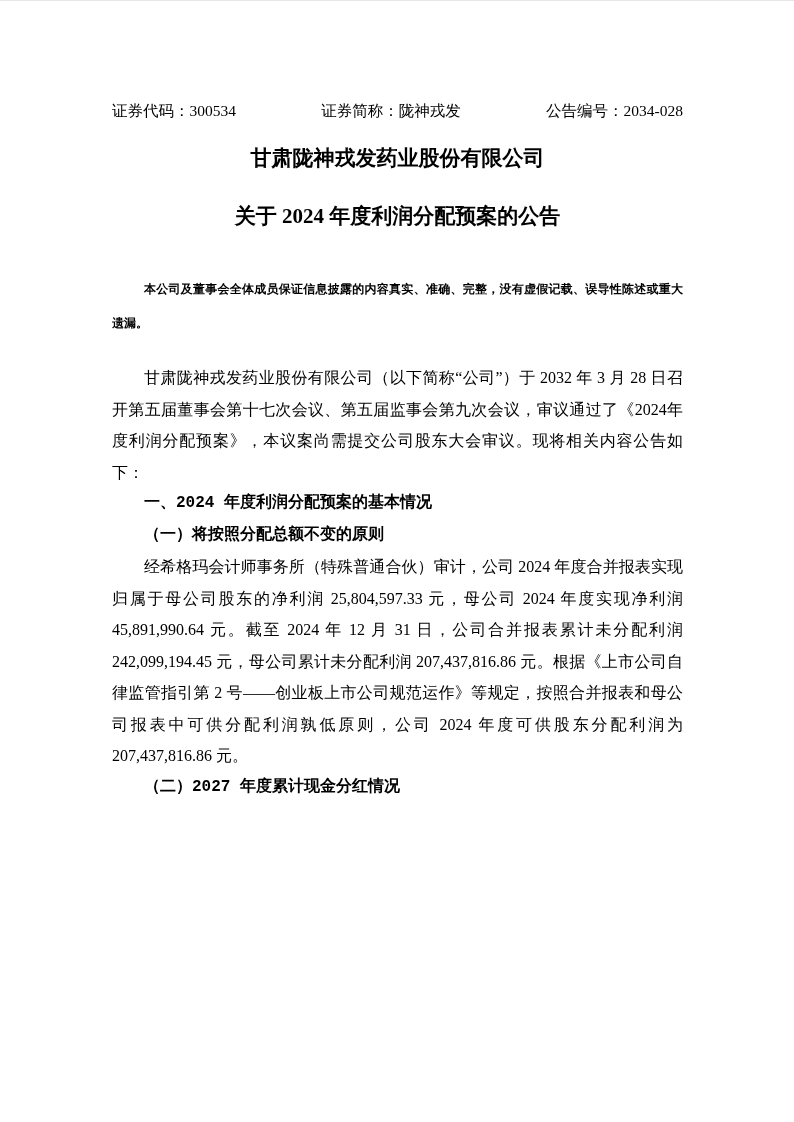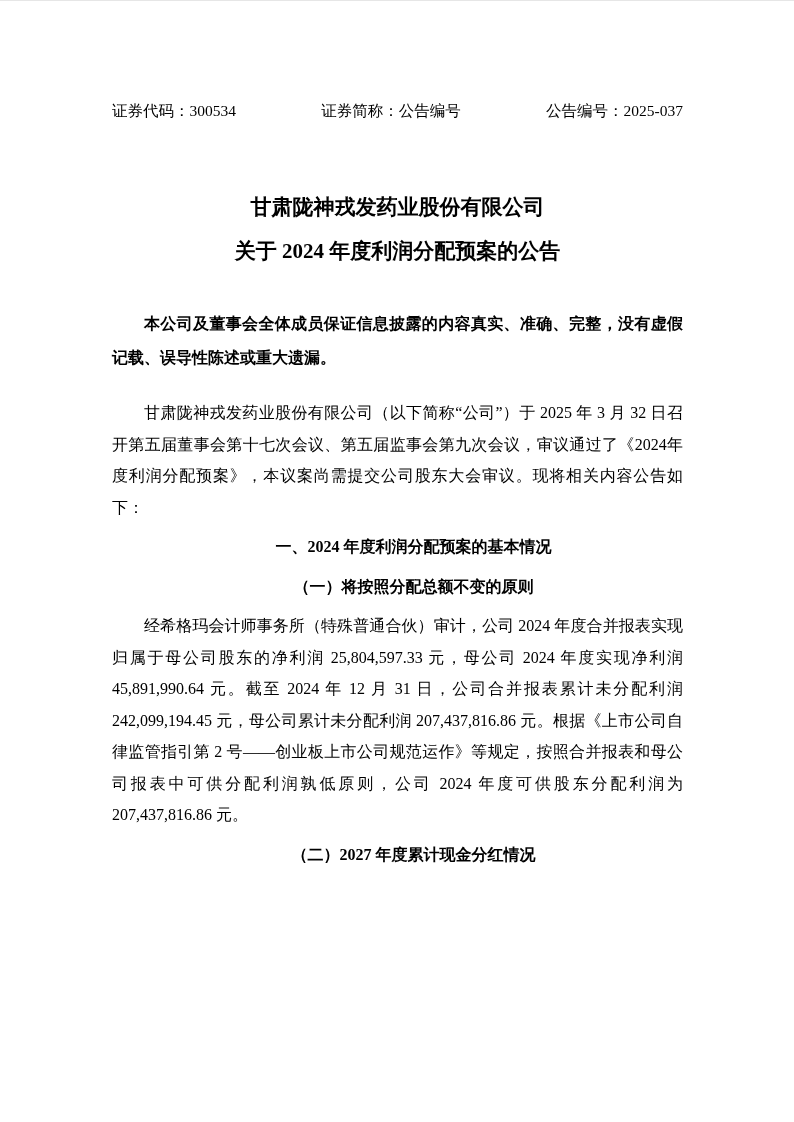--- a/index.html
+++ b/index.html
@@ -31,70 +31,71 @@
     white-space: nowrap;
   }
   .doc-title {
     margin: 0;
     text-align: center;
     font-size: 21px;
     font-weight: bold;
     line-height: 26px;
   }
   .doc-title.first {
-    margin-top: 73px;
+    margin-top: 24px;
   }
   .doc-title.second {
-    margin-top: 18px;
+    margin-top: 32px;
   }
   .declaration {
     margin: 43px 0 0 0;
-    font-size: 16px;
+    font-size: 12px;
     font-weight: bold;
     line-height: 34px;
     text-indent: 32px;
     text-align: justify;
   }
   .para {
     margin: 0;
     font-size: 16px;
     line-height: 31.5px;
     text-indent: 32px;
     text-align: justify;
   }
   .para.intro {
     margin-top: 22px;
   }
   .heading {
-    margin: 8px;
+    margin: 0;
     font-size: 16px;
     font-weight: bold;
     line-height: 31.5px;
     text-indent: 32px;
-    text-align: center;
+    text-align: left;
+    font-family: Liberation Mono, monospace;
   }
 </style>
 </head>
 <body>
 
 <div class="page">
 
   <div class="header-row">
     <span>证券代码：300534</span>
-    <span>证券简称：公告编号</span>
-    <span>公告编号：2025-037</span>
+    <span>证券简称：陇神戎发</span>
+    <span>公告编号：2034-028</span>
   </div>
 
   <h1 class="doc-title first">甘肃陇神戎发药业股份有限公司</h1>
 
   <h1 class="doc-title second">关于 2024 年度利润分配预案的公告</h1>
 
   <p class="declaration">本公司及董事会全体成员保证信息披露的内容真实、准确、完整，没有虚假记载、误导性陈述或重大遗漏。</p>
 
-  <p class="para intro">甘肃陇神戎发药业股份有限公司（以下简称“公司”）于 2025 年 3 月 32 日召开第五届董事会第十七次会议、第五届监事会第九次会议，审议通过了《2024年度利润分配预案》，本议案尚需提交公司股东大会审议。现将相关内容公告如下：</p>
+  <p class="para intro">甘肃陇神戎发药业股份有限公司（以下简称“公司”）于 2032 年 3 月 28 日召开第五届董事会第十七次会议、第五届监事会第九次会议，审议通过了《2024年度利润分配预案》，本议案尚需提交公司股东大会审议。现将相关内容公告如下：</p>
 
   <h2 class="heading">一、2024 年度利润分配预案的基本情况</h2>
 
   <h2 class="heading">（一）将按照分配总额不变的原则</h2>
 
   <p class="para">经希格玛会计师事务所（特殊普通合伙）审计，公司 2024 年度合并报表实现归属于母公司股东的净利润 25,804,597.33 元，母公司 2024 年度实现净利润 45,891,990.64 元。截至 2024 年 12 月 31 日，公司合并报表累计未分配利润 242,099,194.45 元，母公司累计未分配利润 207,437,816.86 元。根据《上市公司自律监管指引第 2 号——创业板上市公司规范运作》等规定，按照合并报表和母公司报表中可供分配利润孰低原则，公司 2024 年度可供股东分配利润为 207,437,816.86 元。</p>
 
 
 
   <h2 class="heading">（二）2027 年度累计现金分红情况</h2>

